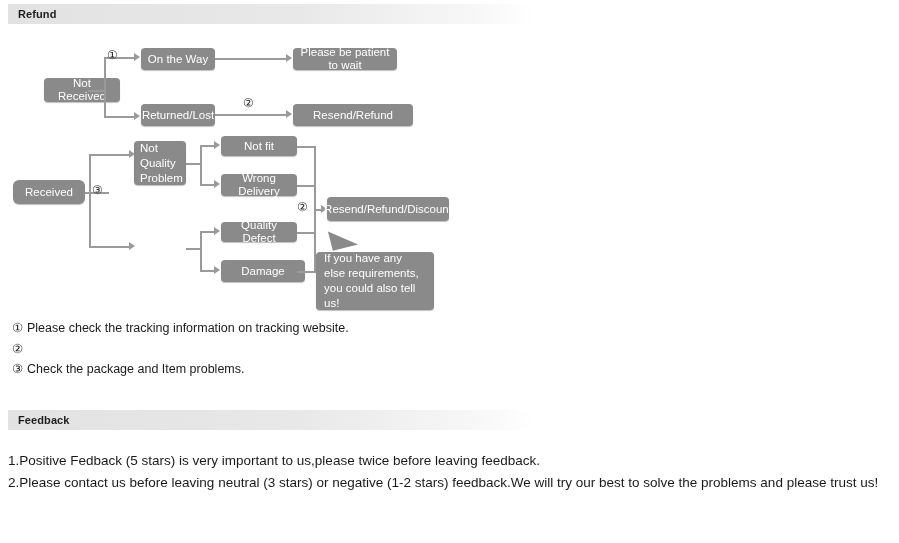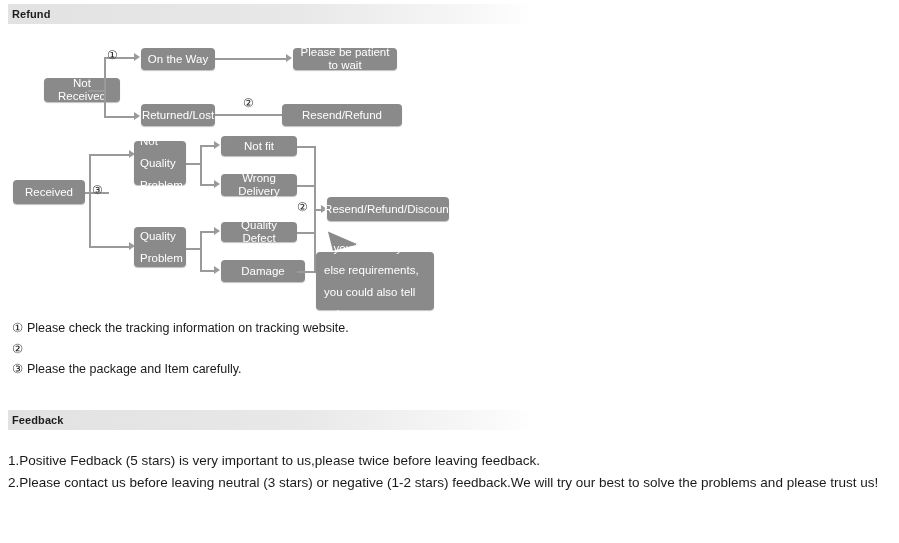--- a/index.html
+++ b/index.html
@@ -27,21 +27,21 @@
     position: absolute;
     height: 20px;
     background: linear-gradient(to right, #e2e2e2 0%, #e8e8e8 55%, #f7f7f7 88%, #ffffff 100%);
     display: flex;
     align-items: center;
   }
   .section-bar .title {
     font-size: 11px;
     font-weight: bold;
     color: #1d1d1d;
-    padding-left: 4px;
+    padding-left: 10px;
     letter-spacing: 0.1px;
   }
   #bar-refund { left: 8px; top: 4px; width: 527px; }
   #bar-feedback { left: 8px; top: 410px; width: 527px; }
 
   
   .diagram {
     position: absolute;
     left: 0; top: 30px;
     width: 560px;
@@ -58,21 +58,21 @@
     align-items: center;
     justify-content: center;
     text-align: center;
     padding: 0 5px;
     box-sizing: border-box;
     box-shadow: 0 1px 1px rgba(0,0,0,0.25);
   }
   .node.multi {
     text-align: left;
     justify-content: flex-start;
-    line-height: 22px;
+    line-height: 15px;
   }
   .circ-num {
     position: absolute;
     font-size: 12px;
     color: #2a2a2a;
     line-height: 14px;
   }
   .line {
     position: absolute;
     background: #9a9a9a;
@@ -151,36 +151,35 @@
 
     <div class="node" style="left:141px; top:74px; width:74px; height:22px;">Returned/Lost</div>
 
     <div class="line h" style="left:215px; top:28px; width:74px;"></div>
     <div class="arrow" style="left:286px; top:24px;"></div>
     <div class="node" style="left:293px; top:18px; width:104px; height:22px;">Please be patient to wait</div>
 
     <div class="line h" style="left:215px; top:84px; width:74px;"></div>
     <div class="arrow" style="left:286px; top:80px;"></div>
     <span class="circ-num" style="left:243px; top:66px;">②</span>
-    <div class="node" style="left:282px; top:74px; width:120px; height:22px;">Resend/Refund</div>
-
-    <div class="node" style="left:13px; top:150px; width:72px; height:24px;">Received</div>
+    <div class="node" style="left:293px; top:74px; width:120px; height:22px;">Resend/Refund</div>
+
+    <div class="node" style="left:13px; top:150px; width:72px; height:24px;border-radius:6px;">Received</div>
 
     <div class="line h" style="left:85px; top:162px; width:24px;"></div>
     <div class="line v" style="left:89px; top:124px; height:92px;"></div>
     <div class="line h" style="left:89px; top:124px; width:42px;"></div>
     <div class="line h" style="left:89px; top:216px; width:42px;"></div>
     <div class="arrow" style="left:129px; top:120px;"></div>
     <div class="arrow" style="left:129px; top:212px;"></div>
 
     <span class="circ-num" style="left:92px; top:153px;">③</span>
 
     <div class="node multi" style="left:134px; top:111px; width:52px; height:44px; padding:4px 6px;">Not Quality Problem</div>
 
-    <div class="node multi" style="left:134px; top:197px; width:52px; height:40px; padding:4px 6px;">Quality Problem</div>
 
     <div class="line v" style="left:200px; top:115px; height:40px;"></div>
     <div class="line h" style="left:186px; top:133px; width:14px;"></div>
     <div class="line h" style="left:200px; top:115px; width:16px;"></div>
     <div class="line h" style="left:200px; top:154px; width:16px;"></div>
     <div class="arrow" style="left:214px; top:111px;"></div>
     <div class="arrow" style="left:214px; top:150px;"></div>
 
     <div class="node" style="left:221px; top:106px; width:76px; height:20px;">Not fit</div>
     <div class="node" style="left:221px; top:144px; width:76px; height:22px;">Wrong Delivery</div>
@@ -214,21 +213,21 @@
   <div class="notes">
     <div class="note">
       <span class="marker">①</span>
       <span>Please check the tracking information on tracking website.</span>
     </div>
     <div class="note">
       <span class="marker">②</span>
     </div>
     <div class="note">
       <span class="marker">③</span>
-      <span>Please the package and Item carefully.</span>
+      <span>Check the package and Item problems.</span>
     </div>
   </div>
 
   <div class="section-bar" id="bar-feedback">
     <span class="title">Feedback</span>
   </div>
 
   <div class="feedback-text">
     <div>1.Positive Fedback (5 stars) is very important to us,please twice before leaving feedback.</div>
     <div>2.Please contact us before leaving neutral (3 stars) or negative (1-2 stars) feedback.We will try our best to solve the problems and please trust us!</div>

